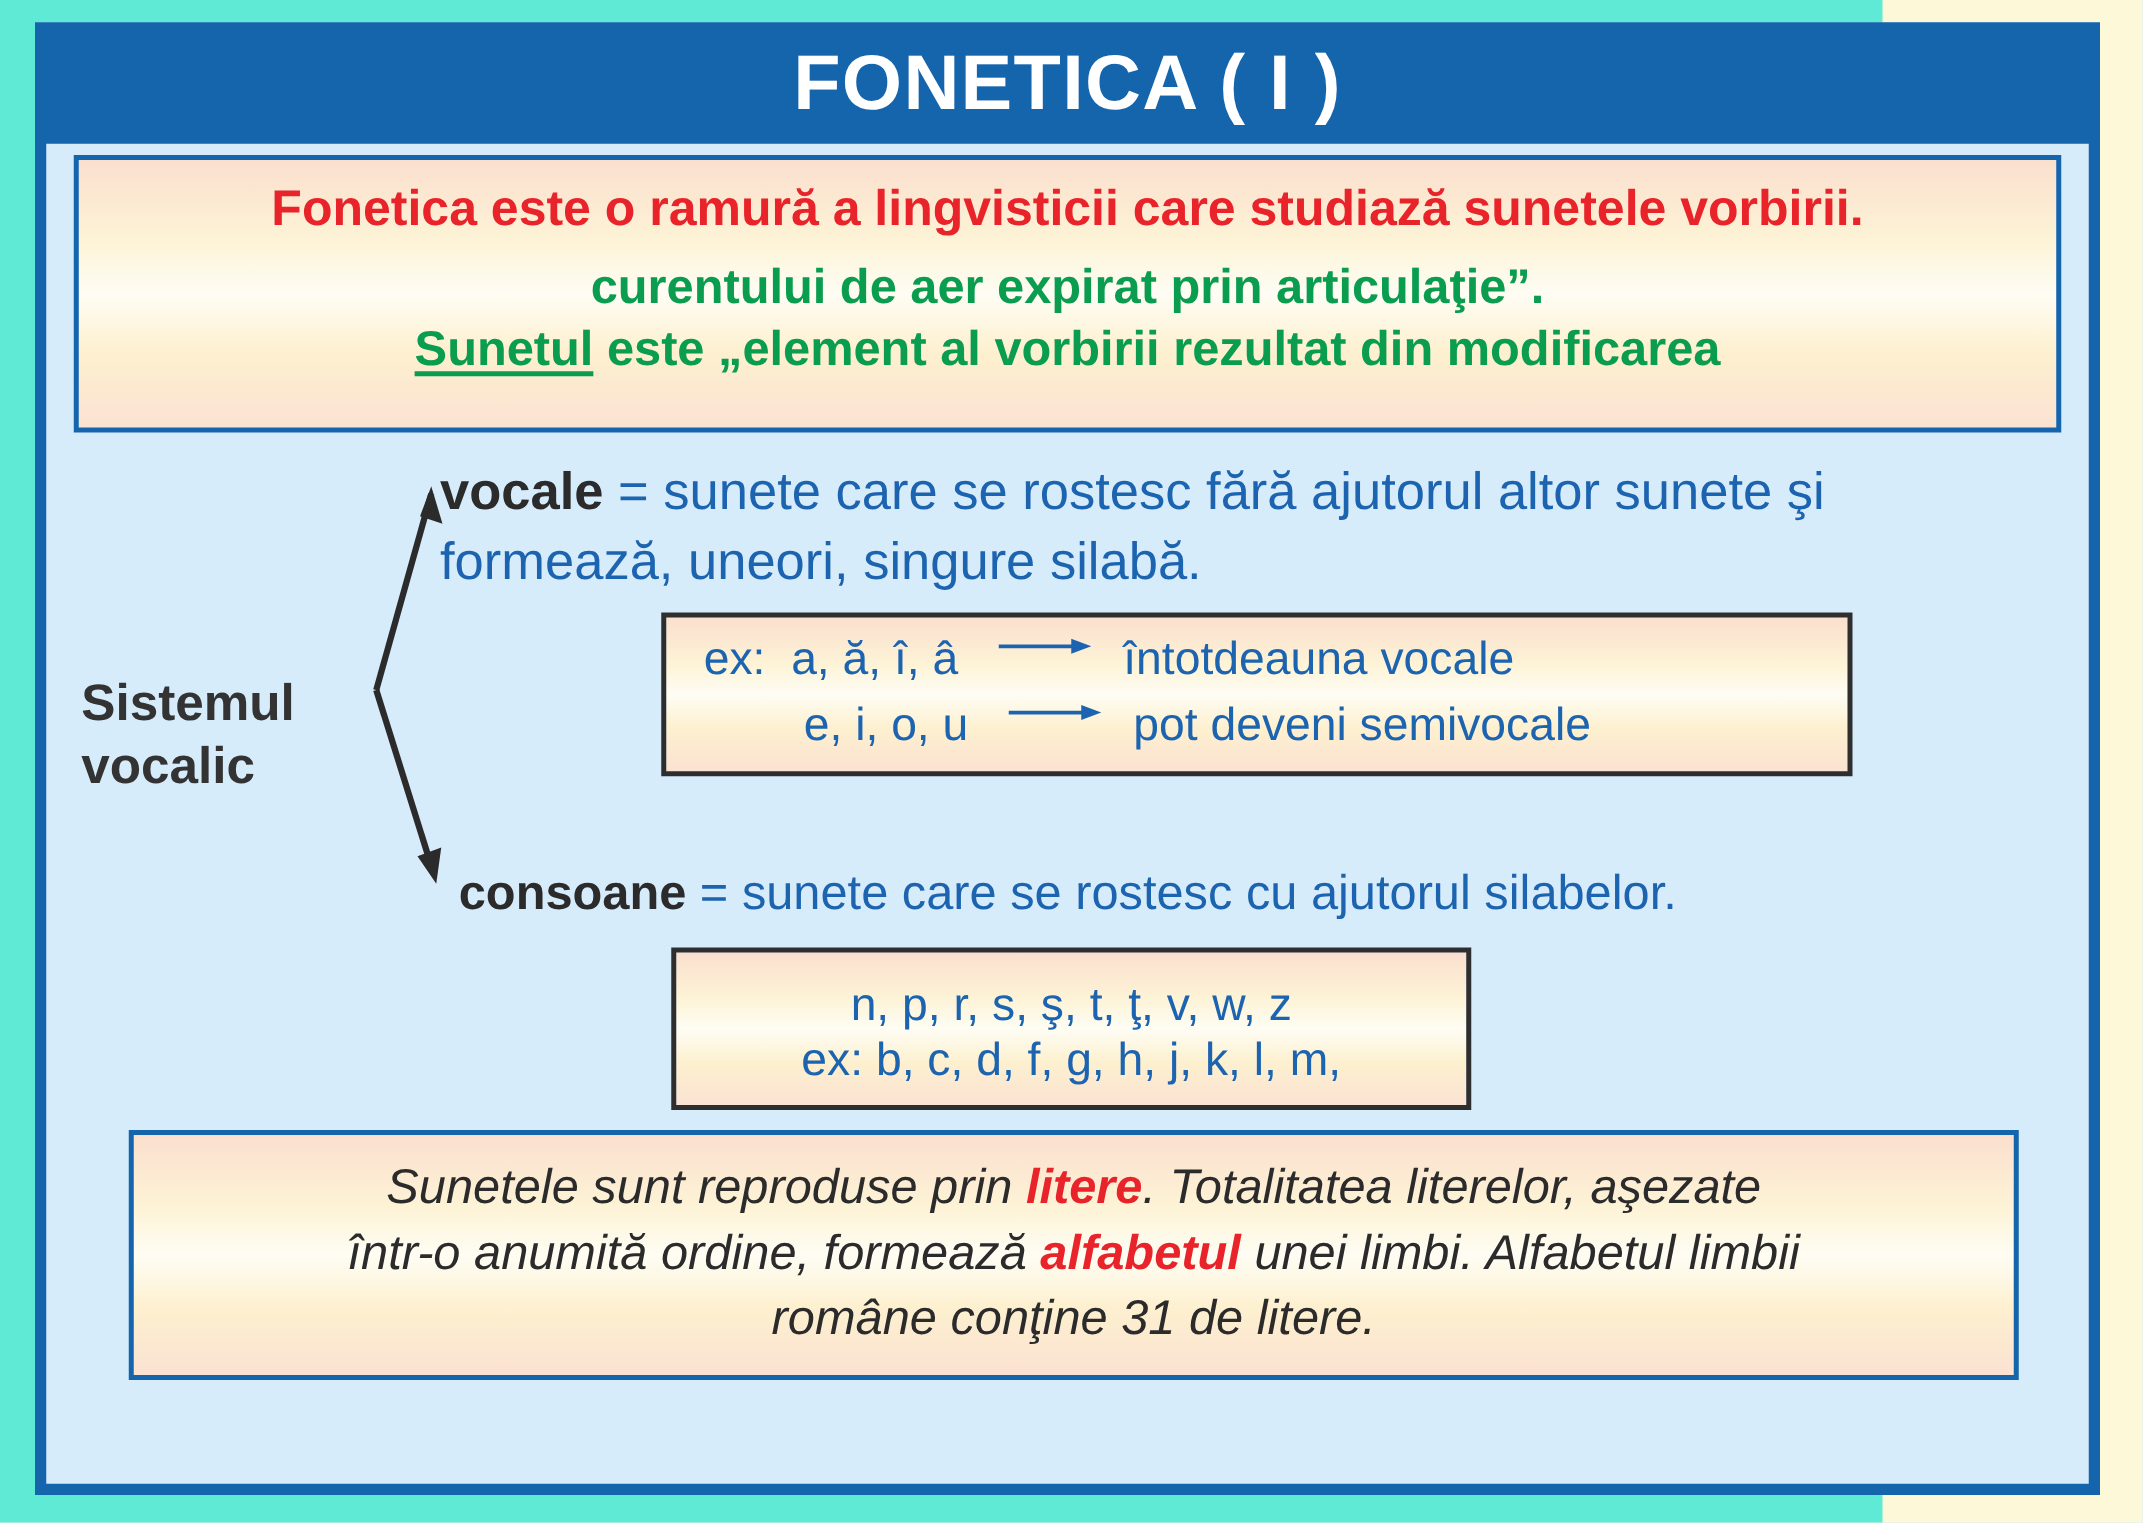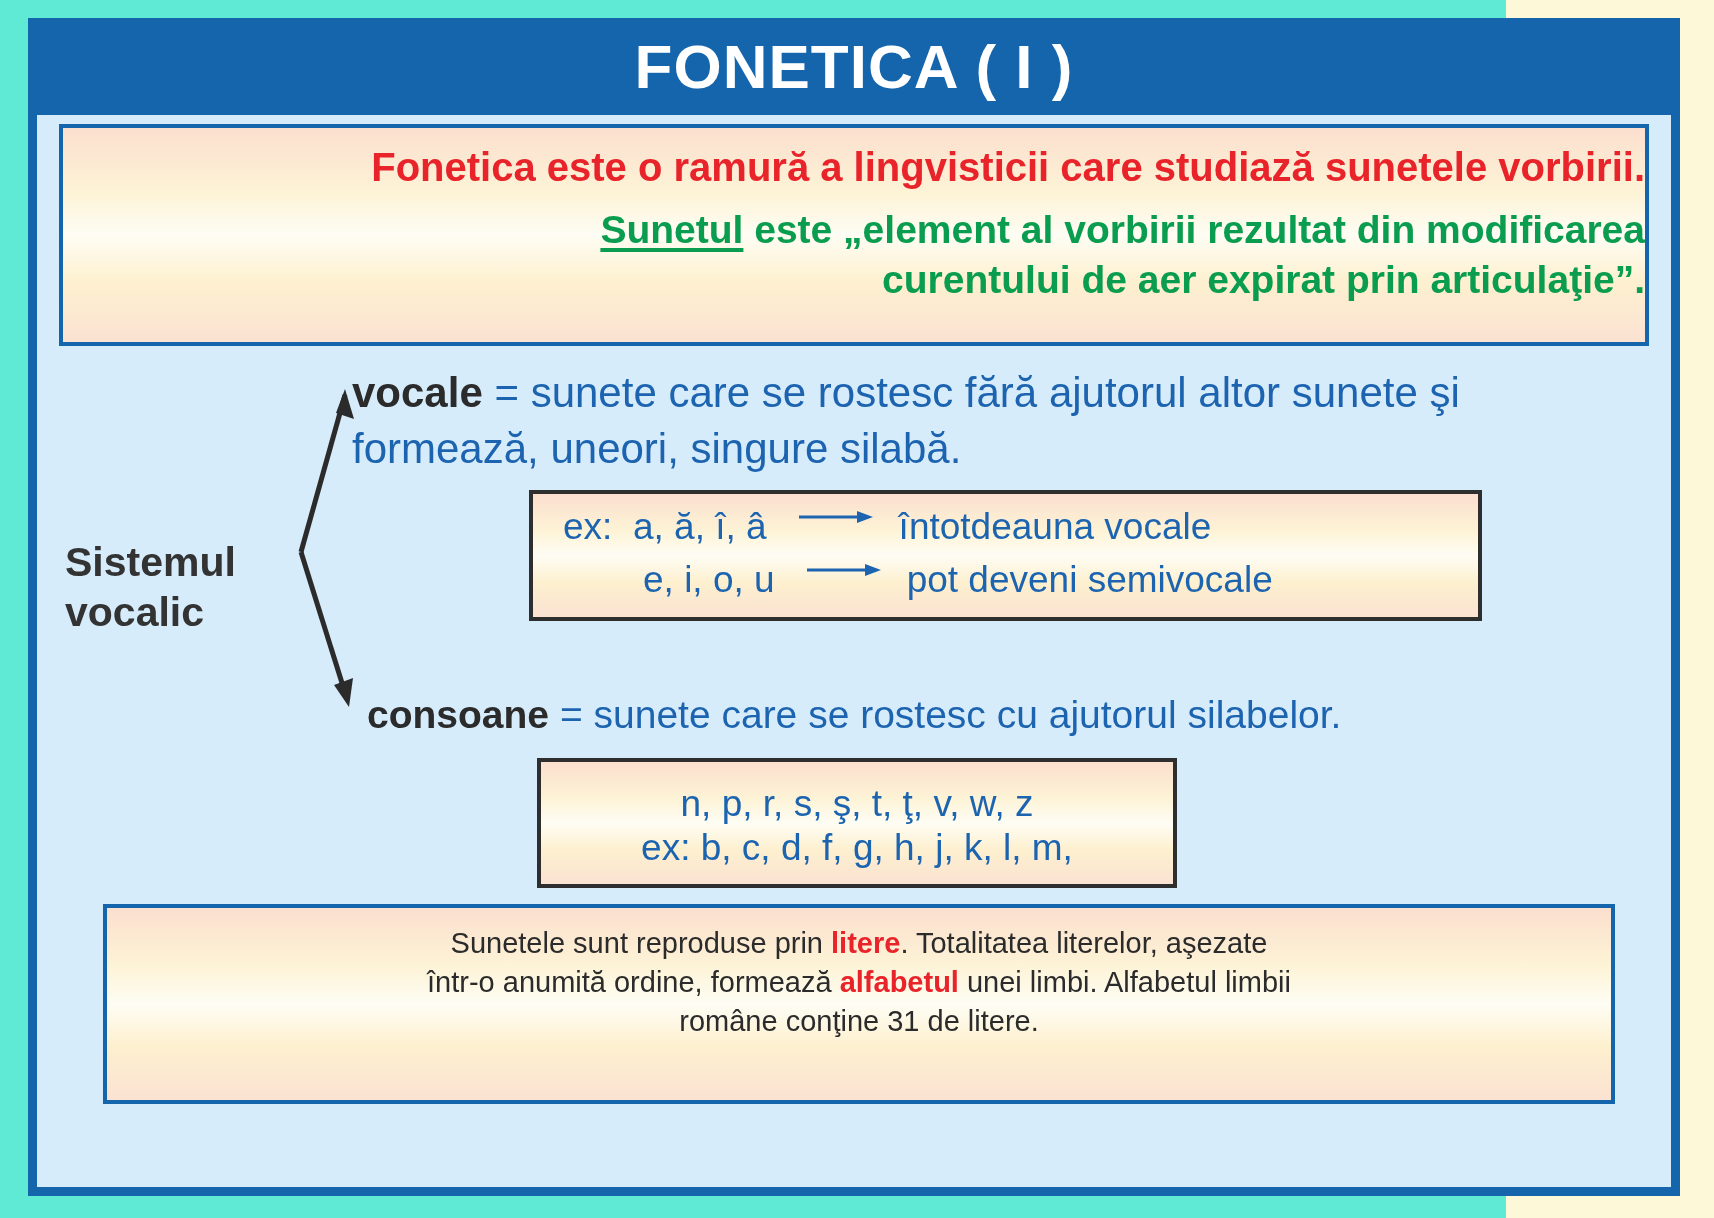--- a/index.html
+++ b/index.html
@@ -75,21 +75,21 @@
     border: 4px solid #2e2e2e;
   }
 
   
   #definition-panel {
     left: 22px;
     top: 97px;
     width: 1590px;
     height: 222px;
     padding-top: 16px;
-    text-align: right;
+    text-align: center;
   }
   .def-line-1 {
     font-size: 40px;
     font-weight: bold;
     color: #e8232a;
     line-height: 1.18;
     margin-bottom: 14px;
     white-space: nowrap;
   }
   .def-line-2 {
@@ -197,46 +197,47 @@
   
   #bottom-panel {
     left: 66px;
     top: 877px;
     width: 1512px;
     height: 200px;
     padding-top: 16px;
     text-align: center;
   }
   .bot-line {
-    font-size: 29px;
+    font-size: 39px;
     color: #2b2b2b;
     line-height: 1.35;
     white-space: nowrap;
+    font-style: italic;
   }
   .hl-red {
     color: #e8232a;
     font-weight: bold;
   }
 </style>
 </head>
 <body>
 
 <div id="slide">
   <div id="frame">
 
     <div id="title-bar">
       <div id="title-text">FONETICA ( I )</div>
     </div>
 
     <div id="definition-panel" class="cream-panel panel-blue-border">
       <div class="def-line-1">Fonetica este o ramură a lingvisticii care studiază sunetele vorbirii.</div>
+      <div class="def-line-2">curentului de aer expirat prin articulaţie”.</div>
       <div class="def-line-2">
         <span class="def-underline">Sunetul</span><span> este „element al vorbirii rezultat din modificarea</span>
       </div>
-      <div class="def-line-2">curentului de aer expirat prin articulaţie”.</div>
     </div>
 
     <div id="system-label">
       <div>Sistemul</div>
       <div>vocalic</div>
     </div>
 
     <svg id="brace-svg" viewBox="0 0 120 370">
 
       <path d="M 14 185 L 58 28" stroke="#2b2b2b" stroke-width="5" fill="none"></path>

